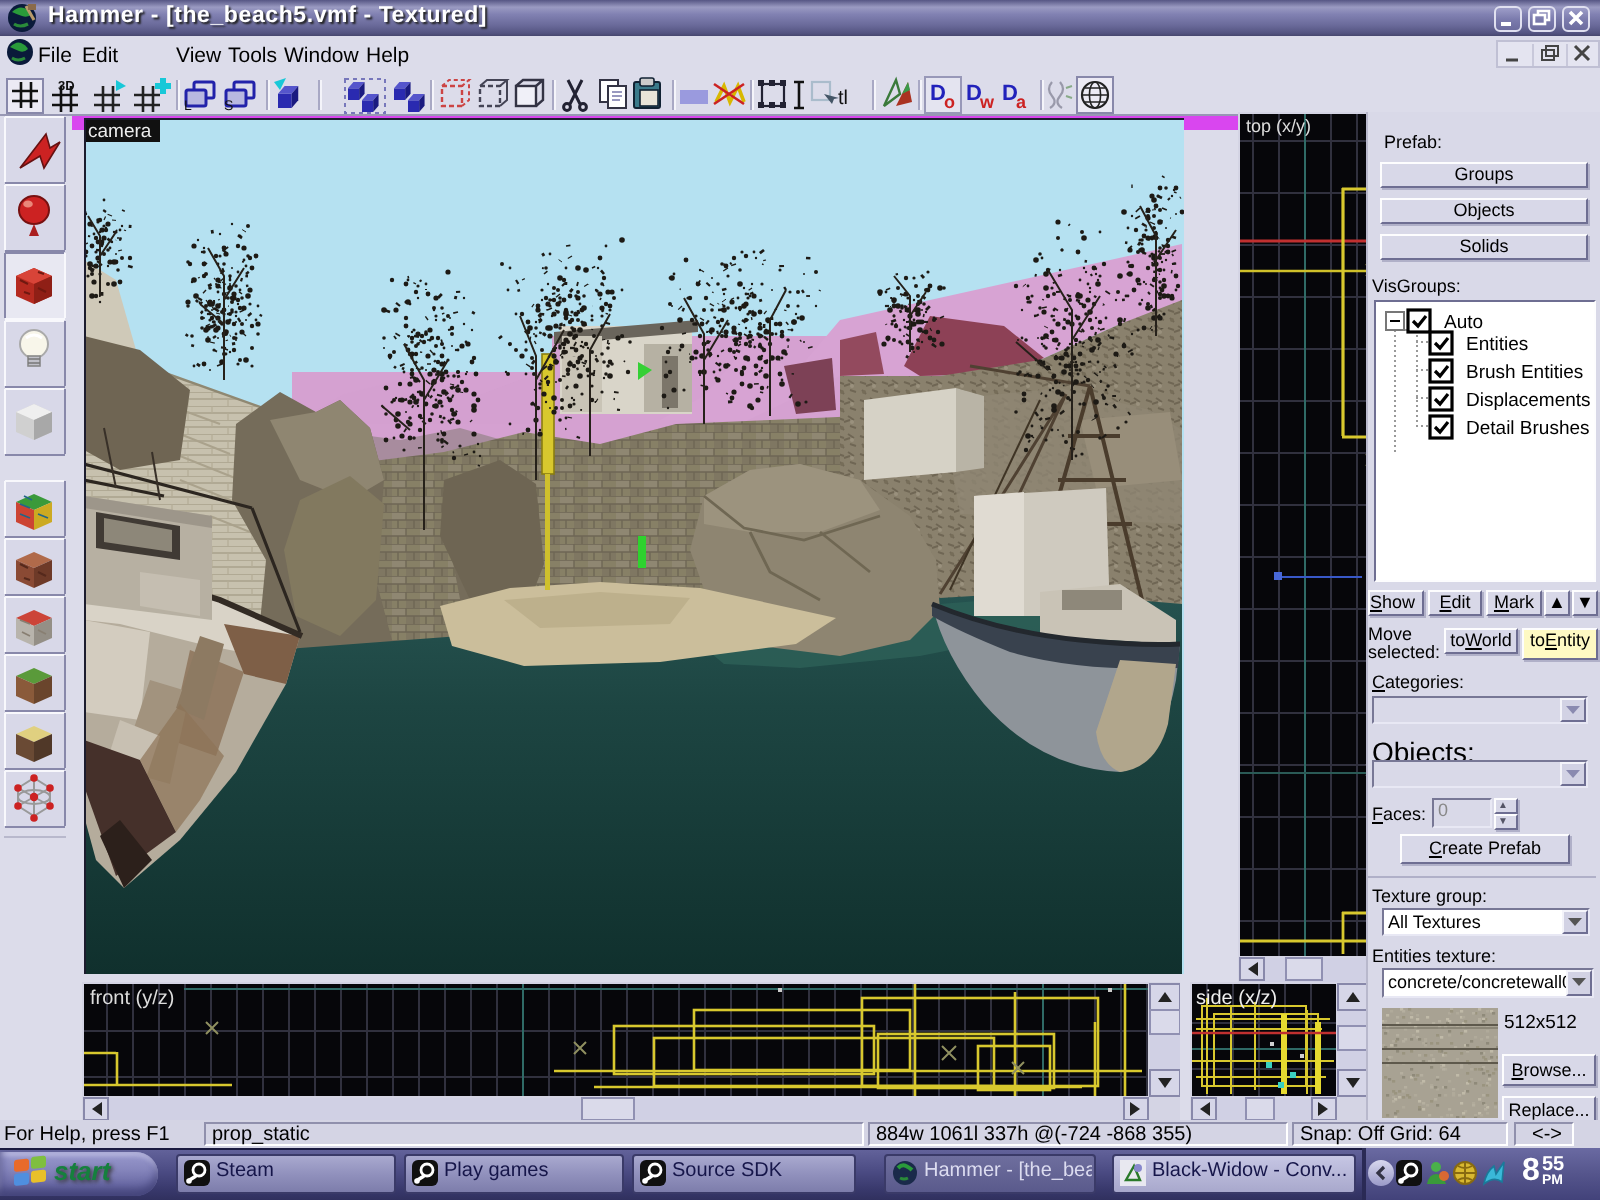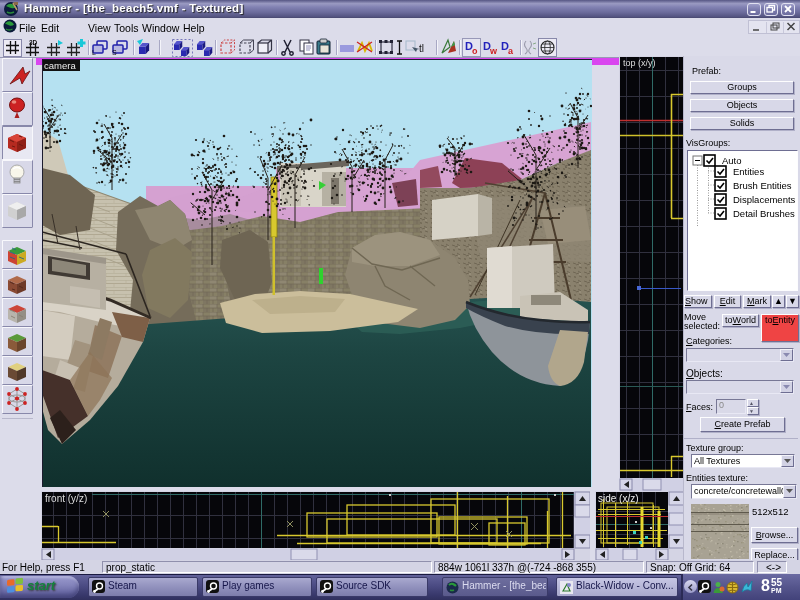--- a/index.html
+++ b/index.html
@@ -2081,30 +2081,30 @@
         <text x="45" y="66">Detail Brushes</text>
       </g>
     </svg></div>
 <div class="abs" style="left:684px;top:295px;width:28px;height:13px;background:#d8d8e8;border:1px solid;border-color:#fdfdfe #6e6e92 #6e6e92 #fdfdfe;box-shadow:1px 1px 0 #b0b0c8;font-size:9px;text-align:left;box-sizing:border-box;line-height:11px;"><u>S</u>how</div>
 <div class="abs" style="left:714px;top:295px;width:27px;height:13px;background:#d8d8e8;border:1px solid;border-color:#fdfdfe #6e6e92 #6e6e92 #fdfdfe;box-shadow:1px 1px 0 #b0b0c8;font-size:9px;text-align:center;box-sizing:border-box;line-height:11px;"><u>E</u>dit</div>
 <div class="abs" style="left:743px;top:295px;width:28px;height:13px;background:#d8d8e8;border:1px solid;border-color:#fdfdfe #6e6e92 #6e6e92 #fdfdfe;box-shadow:1px 1px 0 #b0b0c8;font-size:9px;text-align:center;box-sizing:border-box;line-height:11px;"><u>M</u>ark</div>
 <div class="abs" style="left:772px;top:295px;width:13px;height:13px;background:#d8d8e8;border:1px solid;border-color:#fdfdfe #6e6e92 #6e6e92 #fdfdfe;box-shadow:1px 1px 0 #b0b0c8;font-size:9px;text-align:center;box-sizing:border-box;line-height:11px;">▲</div>
 <div class="abs" style="left:786px;top:295px;width:13px;height:13px;background:#d8d8e8;border:1px solid;border-color:#fdfdfe #6e6e92 #6e6e92 #fdfdfe;box-shadow:1px 1px 0 #b0b0c8;font-size:9px;text-align:center;box-sizing:border-box;line-height:11px;">▼</div>
 <div class="abs" style="left:684px;top:313px;width:38px;font-size:9px;line-height:9px;">Move selected:</div>
 <div class="abs" style="left:722px;top:314px;width:37px;height:13px;background:#d8d8e8;border:1px solid;border-color:#fdfdfe #6e6e92 #6e6e92 #fdfdfe;box-shadow:1px 1px 0 #b0b0c8;font-size:9px;text-align:center;box-sizing:border-box;line-height:11px;">to<u>W</u>orld</div>
-<div class="abs" style="left:761px;top:314px;width:38px;height:28px;background:#ef4444;border:1px solid;border-color:#fdfdfe #6e6e92 #6e6e92 #fdfdfe;box-shadow:1px 1px 0 #b0b0c8;font-size:9px;text-align:center;box-sizing:border-box;line-height:11px;">to<u>E</u>ntity</div>
+<div class="abs" style="left:761px;top:314px;width:38px;height:16px;background:#fef9c3;border:1px solid;border-color:#fdfdfe #6e6e92 #6e6e92 #fdfdfe;box-shadow:1px 1px 0 #b0b0c8;font-size:9px;text-align:center;box-sizing:border-box;line-height:11px;">to<u>E</u>ntity</div>
 <div class="abs" style="left:686px;top:336px;font-size:9px;"><u>C</u>ategories:</div>
 <div class="abs" style="left:686px;top:348px;width:108px;height:14px;">
     <div style="position:absolute;left:0;top:0;width:108px;height:14px;background:#d9d9e8;border:1px solid;border-color:#777795 #e8e8f4 #e8e8f4 #777795;box-sizing:border-box;font-size:9px;padding:1px 2px;overflow:hidden;white-space:nowrap;"></div>
     <div style="position:absolute;right:1px;top:1px;width:13px;height:12px;background:#d2d2e4;border:1px solid;border-color:#f4f4fa #6e6e92 #6e6e92 #f4f4fa;box-sizing:border-box;"></div>
     <svg style="position:absolute;right:3px;top:3px" width="9" height="8">
       <path d="M1 2l3.5 4L8 2z" fill="#8a8ab0"></path>
     </svg>
   </div>
-<div class="abs" style="left:686px;top:368px;font-size:10px;"><u>O</u>bjects:</div>
+<div class="abs" style="left:686px;top:368px;font-size:14px;"><u>O</u>bjects:</div>
 <div class="abs" style="left:686px;top:380px;width:108px;height:14px;">
     <div style="position:absolute;left:0;top:0;width:108px;height:14px;background:#d9d9e8;border:1px solid;border-color:#777795 #e8e8f4 #e8e8f4 #777795;box-sizing:border-box;font-size:9px;padding:1px 2px;overflow:hidden;white-space:nowrap;"></div>
     <div style="position:absolute;right:1px;top:1px;width:13px;height:12px;background:#d2d2e4;border:1px solid;border-color:#f4f4fa #6e6e92 #6e6e92 #f4f4fa;box-sizing:border-box;"></div>
     <svg style="position:absolute;right:3px;top:3px" width="9" height="8">
       <path d="M1 2l3.5 4L8 2z" fill="#8a8ab0"></path>
     </svg>
   </div>
 <div class="abs" style="left:686px;top:402px;font-size:9px;"><u>F</u>aces:</div>
 <div class="abs" style="left:716px;top:399px;width:30px;height:15px;background:#d9d9e8;border:1px solid;border-color:#777795 #e8e8f4 #e8e8f4 #777795;box-sizing:border-box;font-size:9px;color:#888;padding-left:2px;">0</div>
 <div class="abs" style="left:747px;top:399px;width:12px;height:8px;background:#d8d8e8;border:1px solid;border-color:#fdfdfe #6e6e92 #6e6e92 #fdfdfe;box-shadow:1px 1px 0 #b0b0c8;font-size:9px;text-align:center;box-sizing:border-box;"></div>

